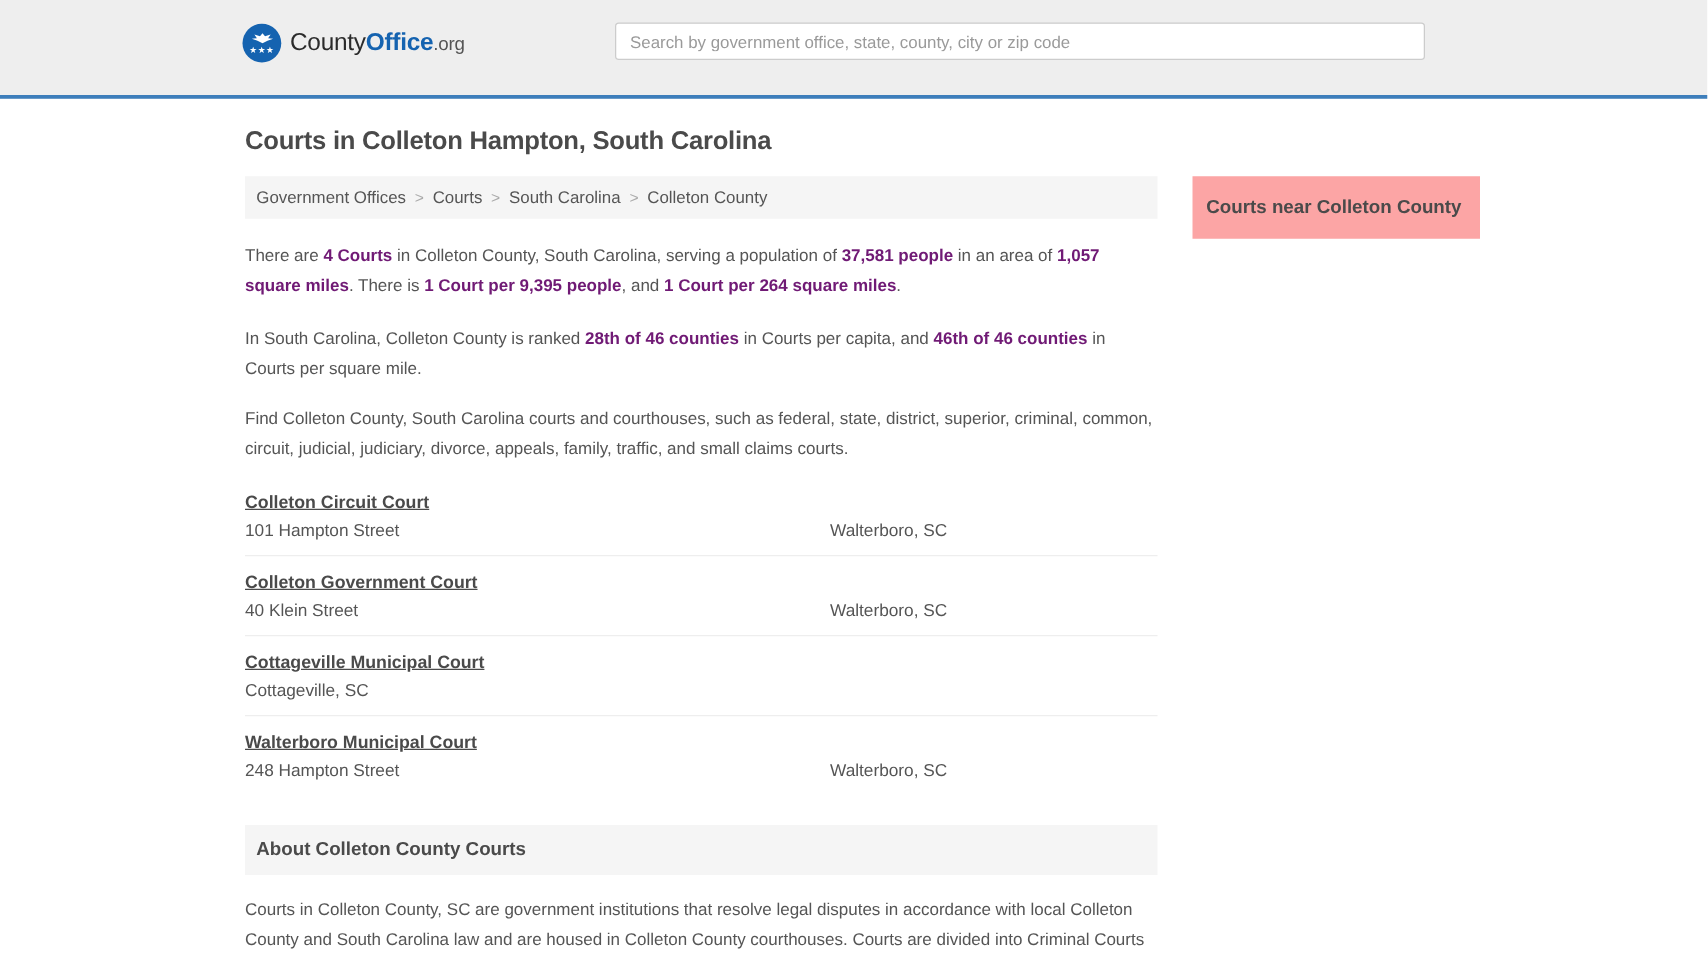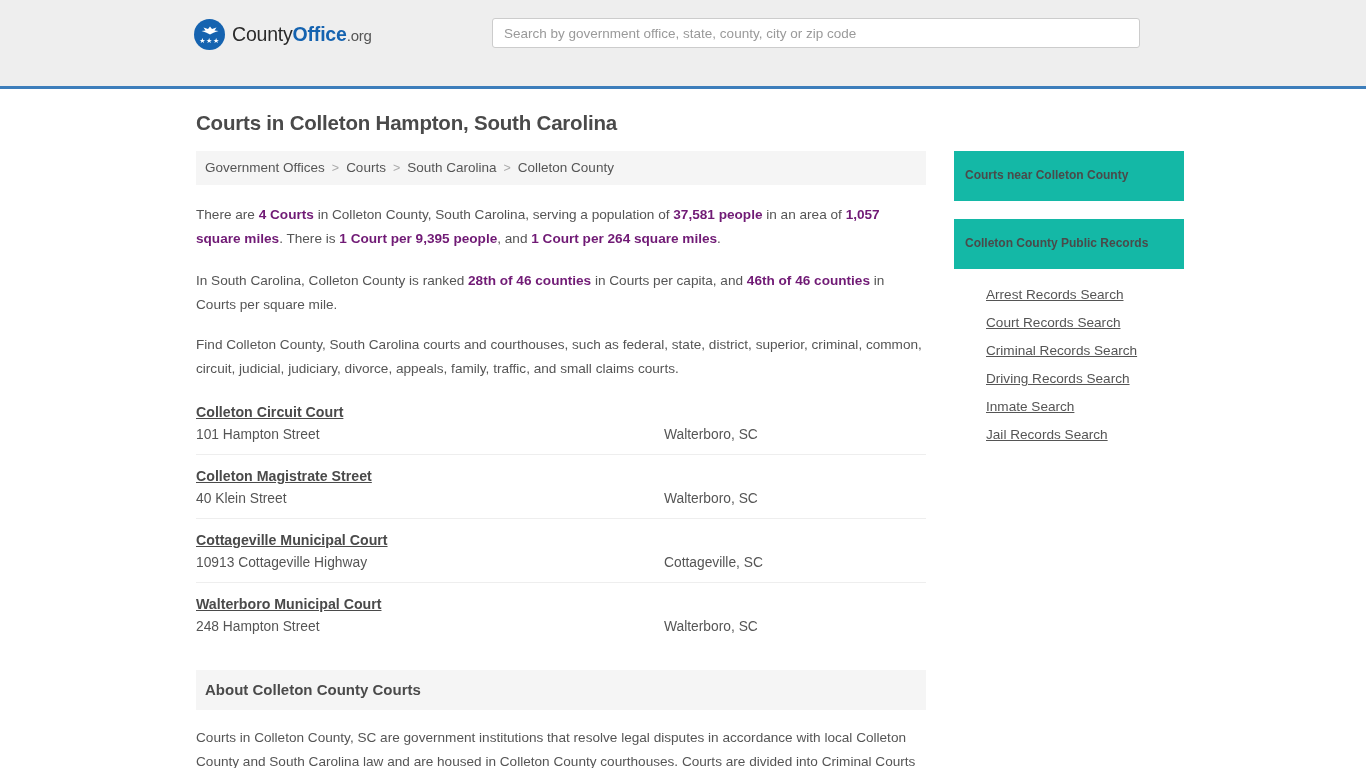--- a/index.html
+++ b/index.html
@@ -8,21 +8,21 @@
     width: 1366px; height: 768px;
     overflow: hidden;
     background: #ffffff;
     font-family: "Liberation Sans", sans-serif;
     color: #555555;
   }
 
   
   .site-header {
     position: relative;
-    height: 89px;
+    height: 79px;
     background: #eeeeee;
     border-bottom: 3px solid #3d7ebb;
     display: flex;
     align-items: center;
   }
   .brand {
     position: absolute;
     left: 194px;
     top: 19px;
     display: flex;
@@ -172,23 +172,23 @@
     display: flex;
     font-size: 13.8px;
     color: #555555;
   }
   .court-addr { width: 468px; flex: none; }
   .court-city { flex: 1; }
 
   
   .side-panel { margin-bottom: 4px; }
   .side-head {
-    background: #14b8a6;
+    background: #fca5a5;
     padding: 13px 11px 14px 11px;
-    font-size: 12px;
+    font-size: 15px;
     font-weight: bold;
     color: #4a4a4a;
     line-height: 23px;
   }
   .side-links { padding: 6px 0 0 0; }
   .side-link {
     display: block;
     font-size: 13.6px;
     color: #555555;
     text-decoration: underline;
@@ -244,30 +244,29 @@
 
       <div class="court-list">
         <div class="court-row">
           <a class="court-name" href="#">Colleton Circuit Court</a>
           <div class="court-detail">
             <span class="court-addr">101 Hampton Street</span>
             <span class="court-city">Walterboro, SC</span>
           </div>
         </div>
         <div class="court-row">
-          <a class="court-name" href="#">Colleton Magistrate Street</a>
+          <a class="court-name" href="#">Colleton Government Court</a>
           <div class="court-detail">
             <span class="court-addr">40 Klein Street</span>
             <span class="court-city">Walterboro, SC</span>
           </div>
         </div>
         <div class="court-row">
           <a class="court-name" href="#">Cottageville Municipal Court</a>
           <div class="court-detail">
-            <span class="court-addr">10913 Cottageville Highway</span>
             <span class="court-city">Cottageville, SC</span>
           </div>
         </div>
         <div class="court-row">
           <a class="court-name" href="#">Walterboro Municipal Court</a>
           <div class="court-detail">
             <span class="court-addr">248 Hampton Street</span>
             <span class="court-city">Walterboro, SC</span>
           </div>
         </div>
@@ -276,27 +275,16 @@
       <div class="section-head">About Colleton County Courts</div>
       <p class="section-body">Courts in Colleton County, SC are government institutions that resolve legal disputes in accordance with local Colleton County and South Carolina law and are housed in Colleton County courthouses. Courts are divided into Criminal Courts and Civil Courts. In Colleton County Criminal Courts, the government prosecutes a case against</p>
     </div>
 
     <div class="side-col">
 
       <div class="side-panel nearby">
         <div class="side-head">Courts near Colleton County</div>
       </div>
 
-      <div class="side-panel records" style="margin-top:18px;">
-        <div class="side-head">Colleton County Public Records</div>
-        <div class="side-links">
-          <a class="side-link" href="#">Arrest Records Search</a>
-          <a class="side-link" href="#">Court Records Search</a>
-          <a class="side-link" href="#">Criminal Records Search</a>
-          <a class="side-link" href="#">Driving Records Search</a>
-          <a class="side-link" href="#">Inmate Search</a>
-          <a class="side-link" href="#">Jail Records Search</a>
-        </div>
-      </div>
 
     </div>
   </div>
 </div>
 
 </body></html>

